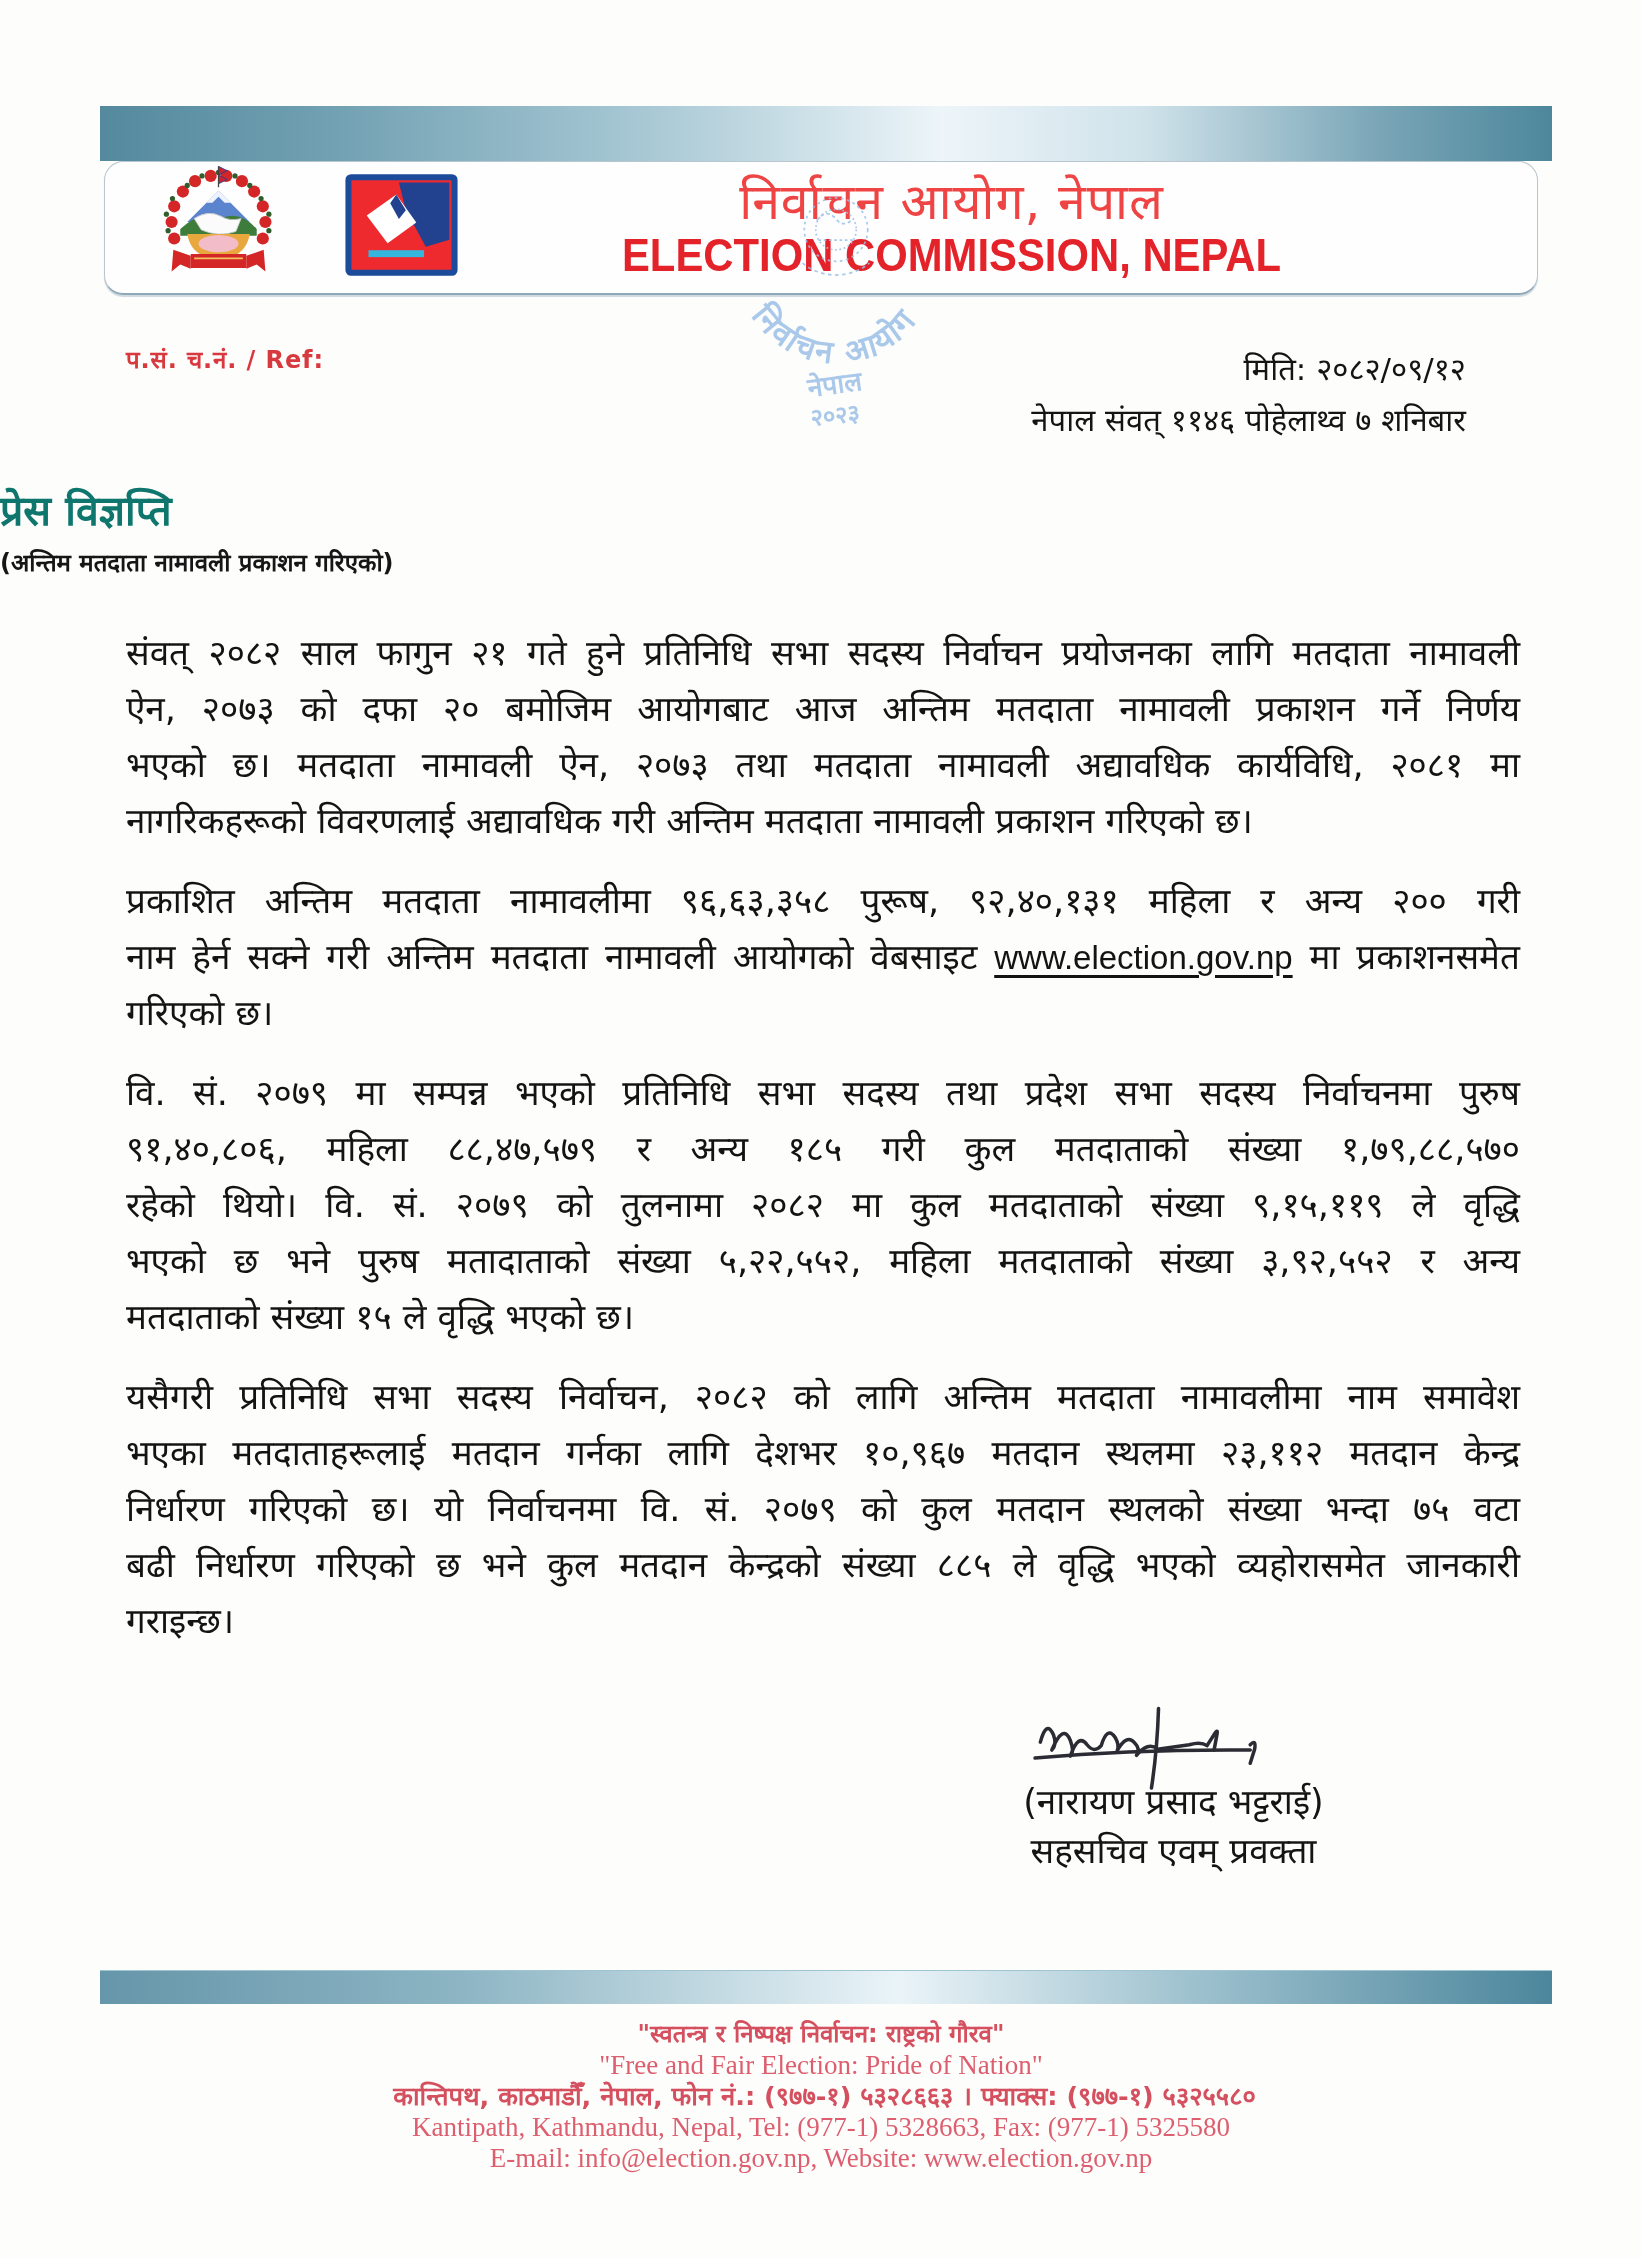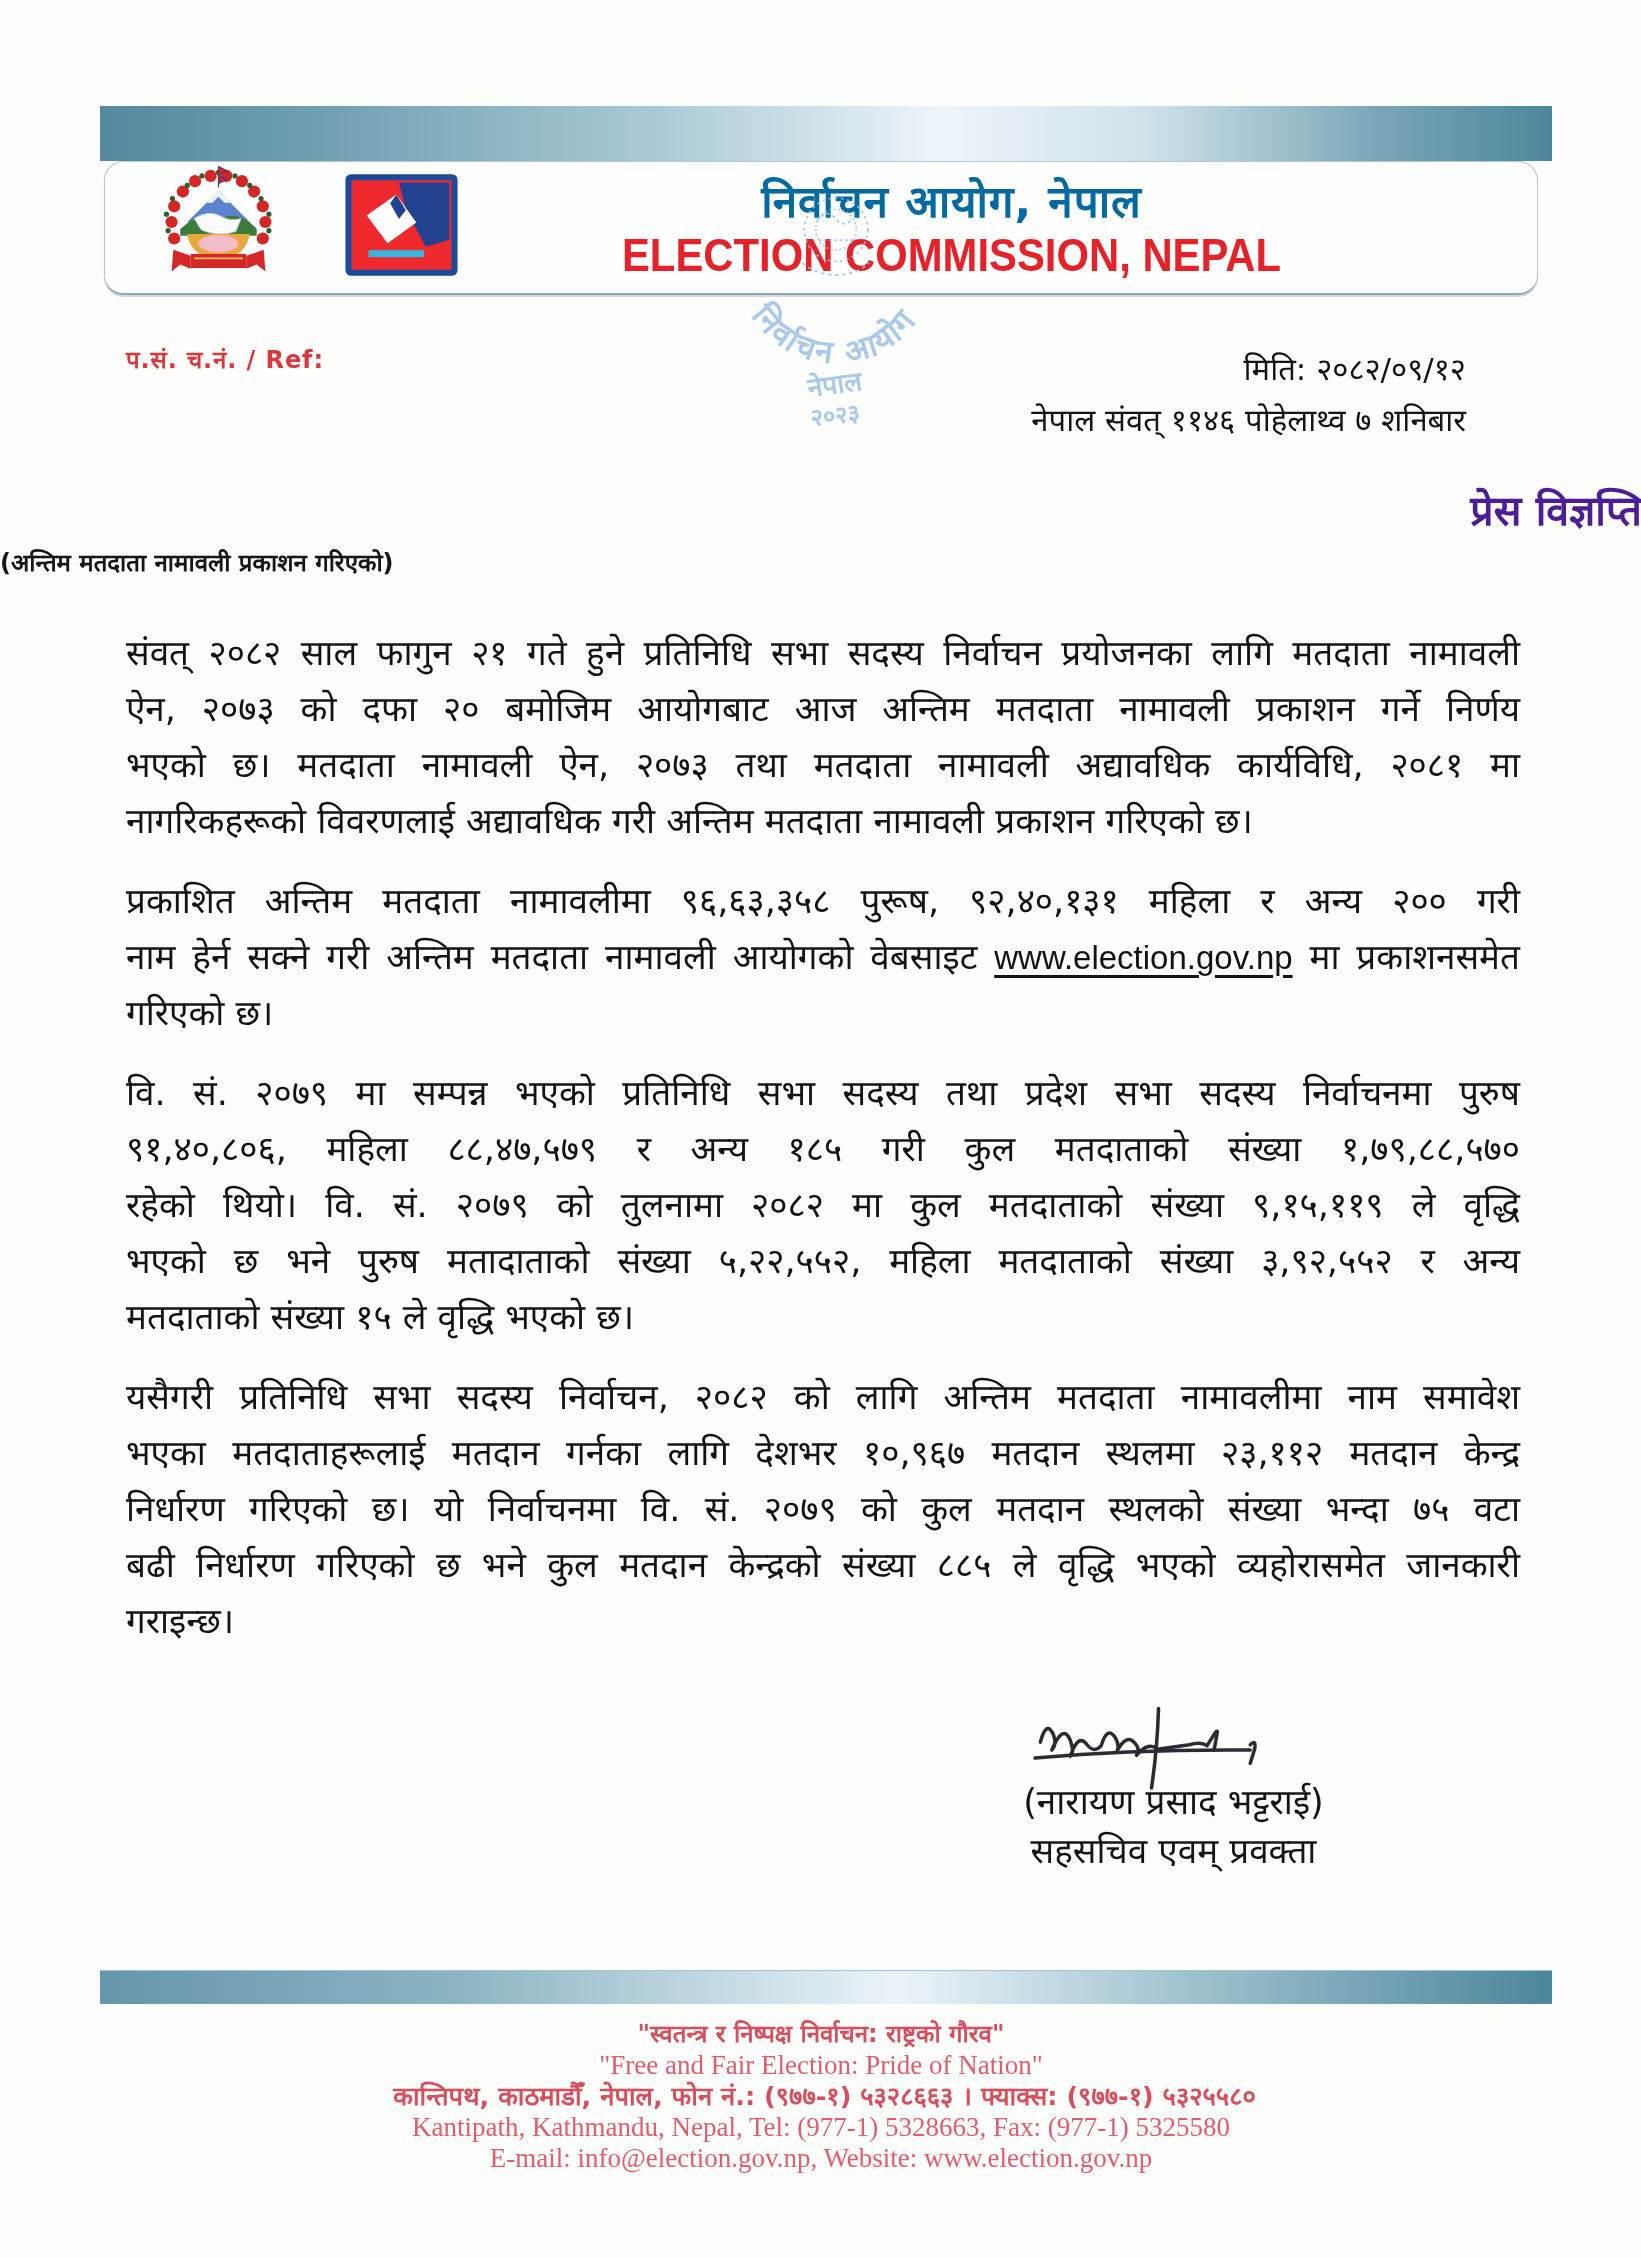--- a/index.html
+++ b/index.html
@@ -21,43 +21,43 @@
     background:#fefefe;
     border:1.8px solid #b7c6cf;
     border-bottom:2.6px solid #8ea8b8;
     border-radius:19.4px;
     box-shadow:0 1.8px 0.9px rgba(120,150,165,.35);
   }
   .emblem{position:absolute;left:44px;top:3.5px;width:139px;height:118px;}
   .ballot-logo{position:absolute;left:240px;top:10.6px;width:113px;height:104px;}
   .org-names{position:absolute;left:379px;top:10.6px;width:935px;text-align:center;}
   .org-nepali{
-    font-size:44px;font-weight:700;color:#0369a1;line-height:58px;letter-spacing:0.9px;
+    font-size:50px;font-weight:400;color:#ef4444;line-height:58px;letter-spacing:0.9px;
   }
   .org-english{
     font-family:"Liberation Sans",sans-serif;
     font-size:41px;font-weight:800;color:#e32329;line-height:44px;letter-spacing:0px;
     transform:scale(1.02,1.12);transform-origin:center top;
   }
   
   .ref-line{
     position:absolute;left:126px;top:342px;
     font-size:24px;font-weight:700;color:#d8393f;letter-spacing:0.9px;
   }
   .date-block{
     position:absolute;right:176px;top:344px;text-align:right;
     font-size:31px;line-height:51px;color:#141414;
   }
   
   .stamp{position:absolute;left:725px;top:175px;width:222px;height:266px;opacity:.85;}
   .stamp text{font-family:"DejaVu Sans",sans-serif;fill:#9cc0e8;}
   
   .press-title{
-    position:absolute;left:0;top:481px;width:1642px;text-align:right;
-    font-size:41px;font-weight:600;color:#4c1d95;
+    position:absolute;left:0;top:481px;width:1642px;text-align:left;
+    font-size:41px;font-weight:600;color:#0f766e;
   }
   .press-subtitle{
     position:absolute;left:0;top:545px;width:1642px;text-align:left;
     font-size:24px;font-weight:600;color:#161616;
   }
   
   .body-text{
     position:absolute;left:126px;top:625px;width:1394px;
     font-size:35px;color:#131313;
   }

